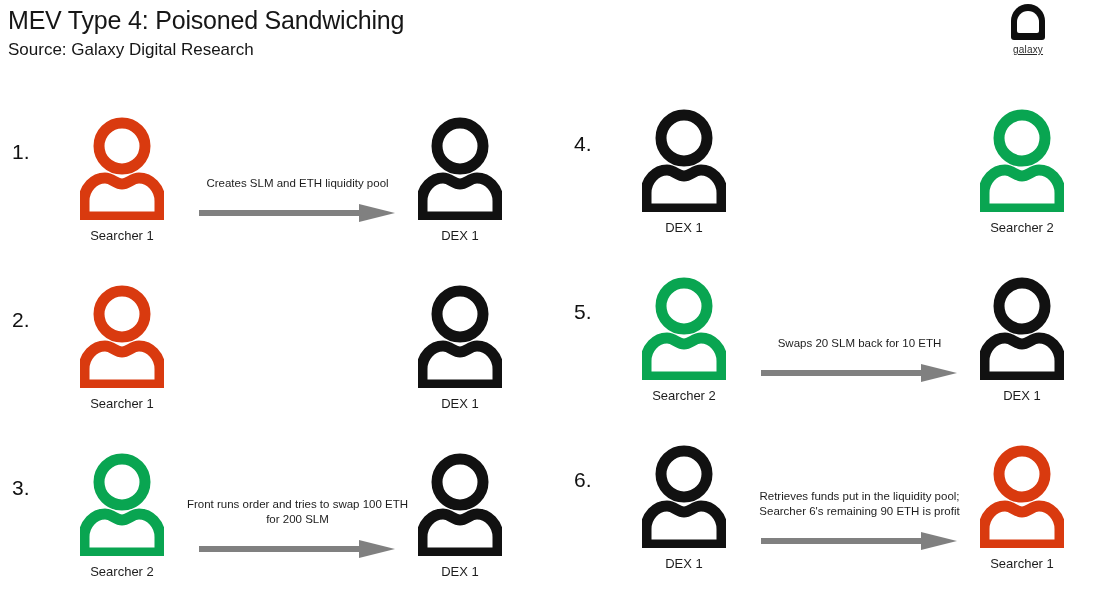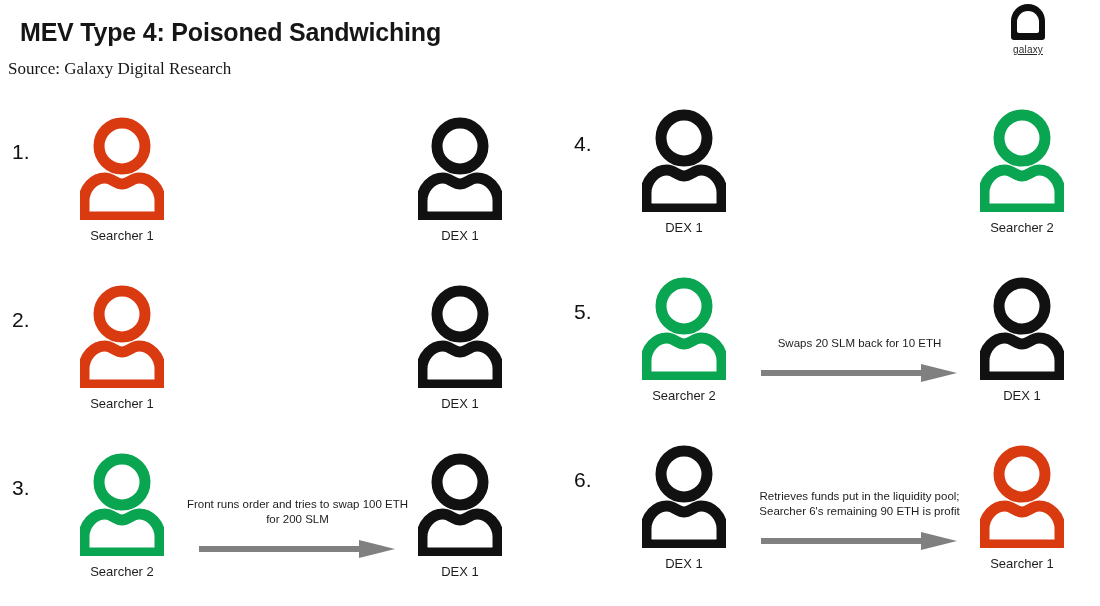--- a/index.html
+++ b/index.html
@@ -19,35 +19,34 @@
 
   
   #header {
     position: absolute;
     left: 8px;
     top: 6px;
     width: 700px;
   }
   #title {
     font-size: 25px;
-    font-weight: 700;
+    font-weight: 400;
     letter-spacing: -0.2px;
     color: #161616;
     line-height: 1.15;
-    margin: 12px;
+    margin: 0;
     white-space: nowrap;
   }
   #subtitle {
     font-size: 17px;
     font-weight: 400;
     color: #161616;
     line-height: 1.2;
     margin: 5px 0 0 0;
     white-space: nowrap;
-    font-family: Liberation Serif, serif;
   }
 
   
   #logo {
     position: absolute;
     right: 40px;
     top: 4px;
     width: 64px;
     text-align: center;
   }
@@ -164,20 +163,27 @@
     <div class="step-num">1.</div>
 
     <div class="actor left">
       <svg class="person" viewBox="0 0 84 104" xmlns="http://www.w3.org/2000/svg">
         <circle class="head" cx="42" cy="30" r="23" fill="none" stroke-width="11" stroke="#D93A0F"></circle>
         <path class="body" d="M4 101 L4 85 C4 72 14 62 25 62 C32 62 36 68 42 68 C48 68 52 62 59 62 C70 62 80 72 80 85 L80 101 Z" fill="none" stroke-width="11" stroke-linejoin="round" stroke="#D93A0F"></path>
       </svg>
       <div class="actor-label">Searcher 1</div>
     </div>
 
+    <div class="connector">
+      <div class="caption">Creates SLM and ETH liquidity pool</div>
+      <svg class="arrow" viewBox="0 0 196 18" xmlns="http://www.w3.org/2000/svg">
+        <rect x="0" y="6" width="166" height="6" fill="#808080"></rect>
+        <path d="M160 0 L196 9 L160 18 Z" fill="#808080"></path>
+      </svg>
+    </div>
 
     <div class="actor right">
       <svg class="person" viewBox="0 0 84 104" xmlns="http://www.w3.org/2000/svg">
         <circle class="head" cx="42" cy="30" r="23" fill="none" stroke-width="11" stroke="#111111"></circle>
         <path class="body" d="M4 101 L4 85 C4 72 14 62 25 62 C32 62 36 68 42 68 C48 68 52 62 59 62 C70 62 80 72 80 85 L80 101 Z" fill="none" stroke-width="11" stroke-linejoin="round" stroke="#111111"></path>
       </svg>
       <div class="actor-label">DEX 1</div>
     </div>
   </div>
 

